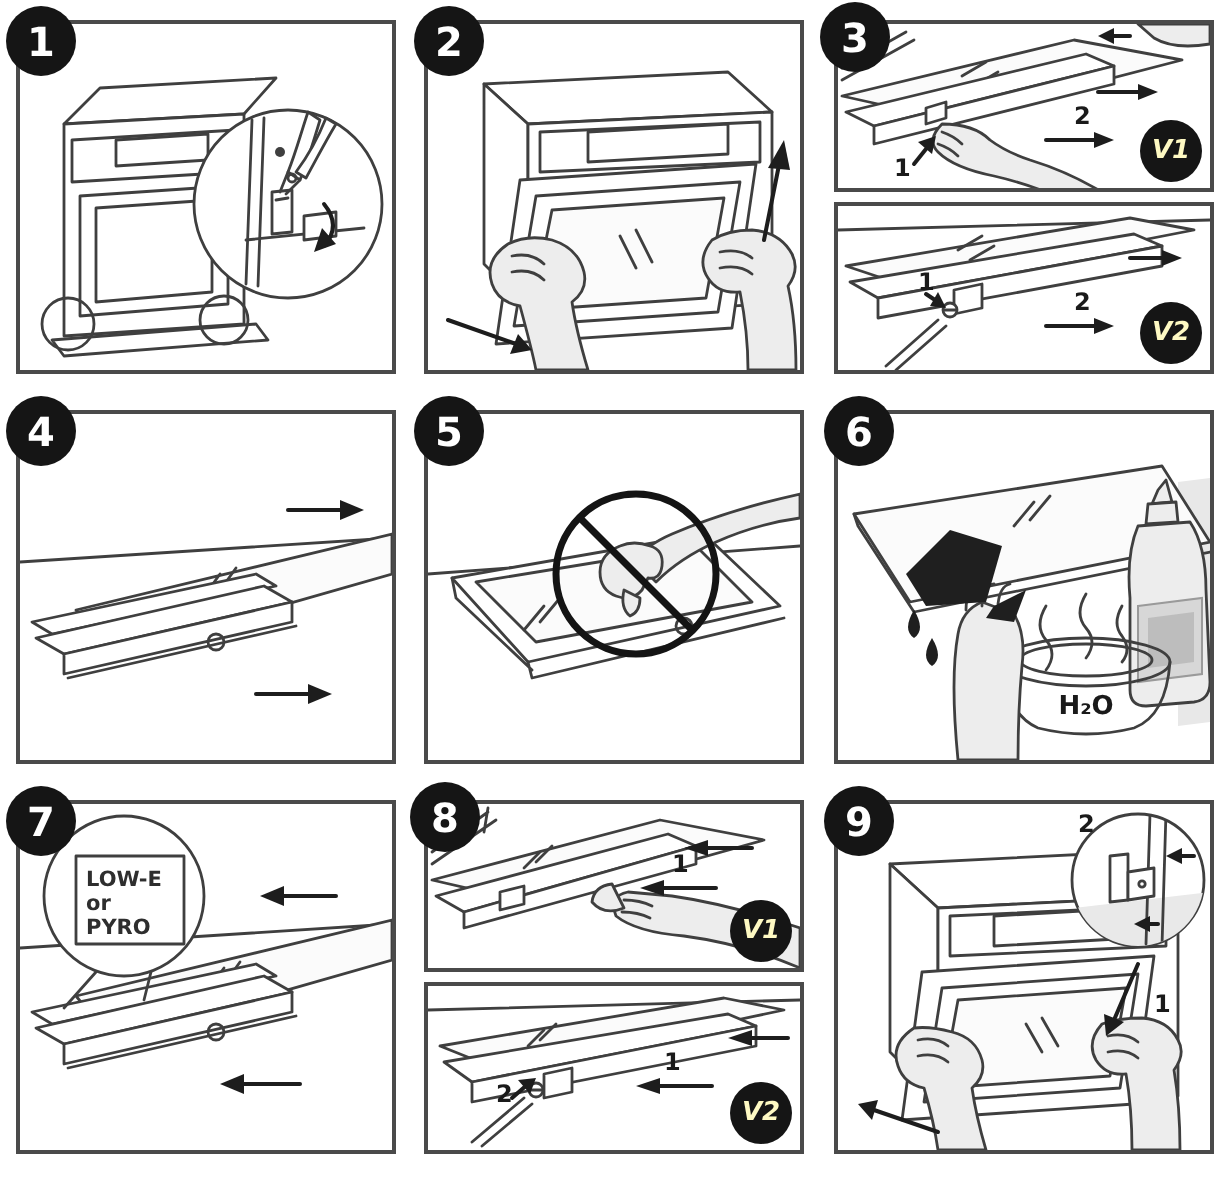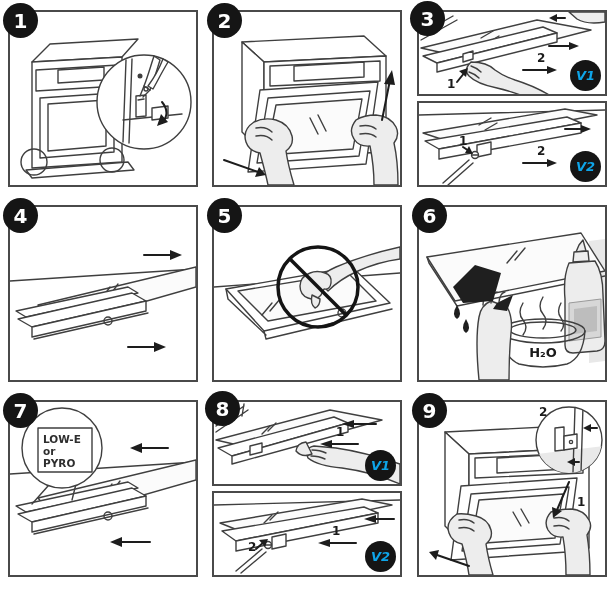--- a/index.html
+++ b/index.html
@@ -8,21 +8,21 @@
   .panel,.subpanel{box-sizing:border-box;background:#ffffff;border:2px solid #4a4a4a;}
   .panel{position:absolute;width:190px;height:177px;}
   .panel-wrap{position:absolute;width:190px;height:177px;}
   .subpanel{position:absolute;left:0;width:190px;height:86px;}
   .subpanel.top{top:0;}
   .subpanel.bot{top:91px;}
   .num-badge{position:absolute;left:-7px;top:-9px;width:35px;height:35px;border-radius:50%;
              background:#151515;color:#ffffff;font-weight:bold;font-size:20px;
              display:flex;align-items:center;justify-content:center;z-index:6;}
   .v-badge{position:absolute;right:4px;bottom:3px;width:31px;height:31px;border-radius:50%;
-           background:#151515;color:#0ea5e9;font-weight:bold;font-size:13px;font-style:italic;
+           background:#151515;color:#fef9c3;font-weight:bold;font-size:13px;font-style:italic;
            display:flex;align-items:center;justify-content:center;z-index:5;}
   .art{position:absolute;left:0;top:0;width:100%;height:100%;}
   
   .ln{stroke:#3f3f3f;stroke-width:1.4;fill:none;stroke-linecap:round;stroke-linejoin:round;}
   .fw{fill:#ffffff;}
   .fg{fill:#fbfbfb;}
   .fh{fill:#ededed;}
   .fd{fill:#1f1f1f;stroke:none;}
   .al{stroke:#1d1d1d;stroke-width:2;fill:none;stroke-linecap:round;}
   .ah{fill:#1d1d1d;stroke:none;}

